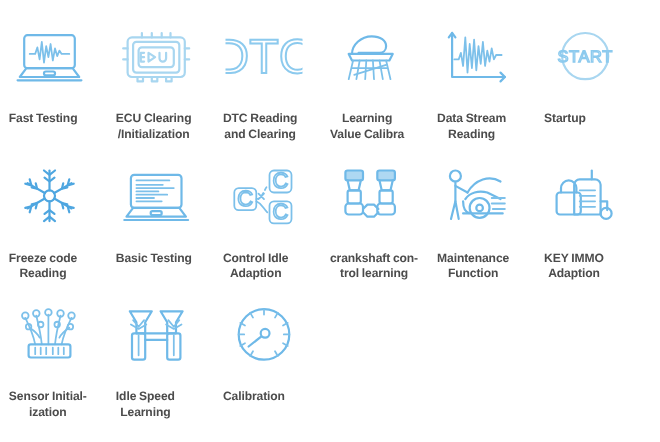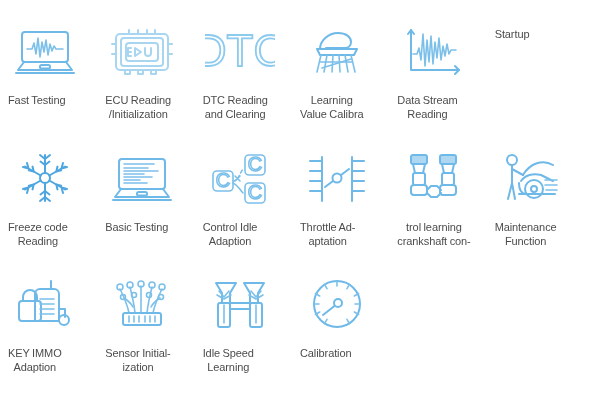--- a/index.html
+++ b/index.html
@@ -45,28 +45,29 @@
     display: flex;
     align-items: center;
     justify-content: center;
   }
   .icon-wrap svg {
     display: block;
     width: 70px;
     height: 62px;
   }
   .label {
-    margin-top: 7px;
+    margin-top: 15px;
     text-align: center;
     font-size: 11px;
     line-height: 14px;
     color: #4c4c4c;
     max-width: 92px;
     letter-spacing: -0.1px;
     word-spacing: -0.4px;
+    font-weight: bold;
   }
   .stroke {
     fill: none;
     stroke: #6fb9e8;
     stroke-width: 2;
     stroke-linecap: round;
     stroke-linejoin: round;
   }
   .stroke-thin {
     fill: none;
@@ -155,21 +156,21 @@
           <path class="stroke-pale" d="M28 26 v8 l6 -4 z"></path>
           <path class="stroke-pale" d="M38 26 v5 a3 3 0 0 0 6 0 v-5"></path>
           <path class="stroke-pale" d="M18 48 v4 h5 v-4"></path>
           <path class="stroke-pale" d="M31 48 v4 h5 v-4"></path>
           <path class="stroke-pale" d="M44 48 v4 h5 v-4"></path>
           <path class="stroke-pale" d="M22 8 v4 M31 8 v4 M40 8 v4 M48 8 v4"></path>
           <path class="stroke-pale" d="M9 22 h-4 M9 32 h-4 M61 22 h4 M61 32 h4"></path>
         </svg>
       </div>
       <div class="label">
-        <div>ECU Reading</div>
+        <div>ECU Clearing</div>
         <div>/Initialization</div>
       </div>
     </div>
 
     <div class="cell">
       <div class="icon-wrap">
         <svg viewBox="0 0 70 62" aria-hidden="true">
           <text class="dtc-text" x="35" y="44" text-anchor="middle">DTC</text>
         </svg>
       </div>
@@ -204,20 +205,26 @@
           <path class="stroke-thin" d="M14 32 L18 32 L20 26 L22 38 L24 12 L26 44 L28 18 L30 40 L32 14 L34 42 L36 20 L38 36 L40 16 L42 38 L44 24 L46 34 L48 22 L50 32 L52 28 L57 28"></path>
         </svg>
       </div>
       <div class="label">
         <div>Data Stream</div>
         <div>Reading</div>
       </div>
     </div>
 
     <div class="cell">
+      <div class="icon-wrap">
+        <svg viewBox="0 0 70 62" aria-hidden="true">
+          <circle class="stroke-pale" cx="35" cy="29" r="21"></circle>
+          <text class="start-text" x="35" y="34" text-anchor="middle">START</text>
+        </svg>
+      </div>
       <div class="label"><span>Startup</span></div>
     </div>
 
     <div class="cell">
       <div class="icon-wrap">
         <svg viewBox="0 0 70 62" aria-hidden="true">
           <g class="stroke-deep">
             <circle cx="35" cy="29" r="5"></circle>
             <path d="M35 24 L35 6"></path>
             <path d="M35 34 L35 52"></path>
@@ -281,37 +288,20 @@
           <path class="stroke-thin" d="M28 34 C33 36 34 40 38 44"></path>
           <path class="stroke-thin" d="M30 27 l5 5 M35 27 l-5 5"></path>
         </svg>
       </div>
       <div class="label">
         <div>Control Idle</div>
         <div>Adaption</div>
       </div>
     </div>
 
-    <div class="cell">
-      <div class="icon-wrap">
-        <svg viewBox="0 0 70 62" aria-hidden="true">
-          <path class="stroke" d="M20 8 v44 M50 8 v44"></path>
-          <g class="stroke">
-            <path d="M8 12 h12 M8 22 h12 M8 32 h12 M8 42 h12"></path>
-            <path d="M50 12 h12 M50 22 h12 M50 32 h12 M50 42 h12"></path>
-          </g>
-          <path class="stroke" d="M23 38 L47 20"></path>
-          <circle cx="35" cy="29" r="4.5" fill="#ffffff" stroke="#6fb9e8" stroke-width="2"></circle>
-        </svg>
-      </div>
-      <div class="label">
-        <div>Throttle Ad-</div>
-        <div>aptation</div>
-      </div>
-    </div>
 
 
     <div class="cell">
       <div class="icon-wrap">
         <svg viewBox="0 0 70 62" aria-hidden="true">
           <rect class="fill-mid" x="12" y="6" width="16" height="9" rx="2"></rect>
           <rect class="fill-mid" x="41" y="6" width="16" height="9" rx="2"></rect>
           <g class="stroke">
             <rect x="12" y="6" width="16" height="9" rx="2"></rect>
             <rect x="41" y="6" width="16" height="9" rx="2"></rect>
@@ -320,22 +310,22 @@
             <rect x="14" y="24" width="12" height="12" rx="2"></rect>
             <rect x="43" y="24" width="12" height="12" rx="2"></rect>
             <rect x="12" y="36" width="16" height="10" rx="3"></rect>
             <rect x="41" y="36" width="16" height="10" rx="3"></rect>
             <path d="M28 41 L32 37 L38 37 L42 41"></path>
             <path d="M28 44 L32 48 L38 48 L42 44"></path>
           </g>
         </svg>
       </div>
       <div class="label">
+        <div>crankshaft con-</div>
         <div>trol learning</div>
-        <div>crankshaft con-</div>
       </div>
     </div>
 
     <div class="cell">
       <div class="icon-wrap">
         <svg viewBox="0 0 70 62" aria-hidden="true">
           <circle class="stroke" cx="15" cy="11" r="5"></circle>
           <path class="stroke" d="M15 16 L15 34"></path>
           <path class="stroke" d="M15 20 L26 26"></path>
           <path class="stroke" d="M15 34 L11 50 M15 34 L18 50"></path>

